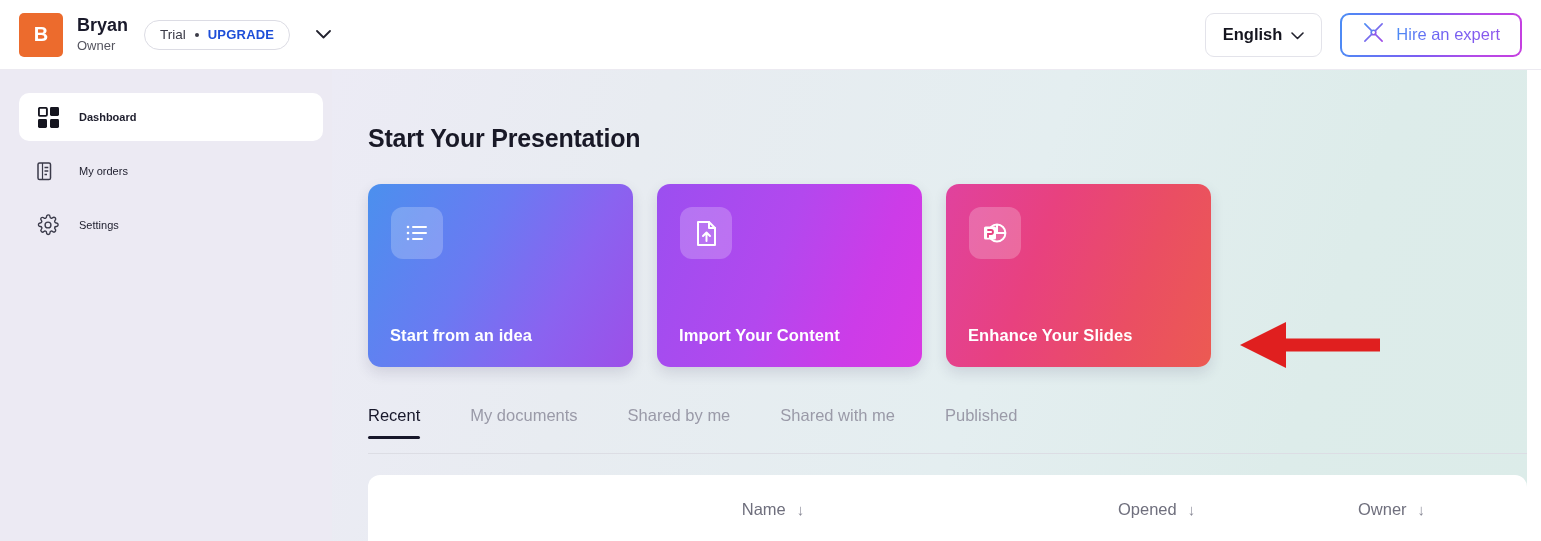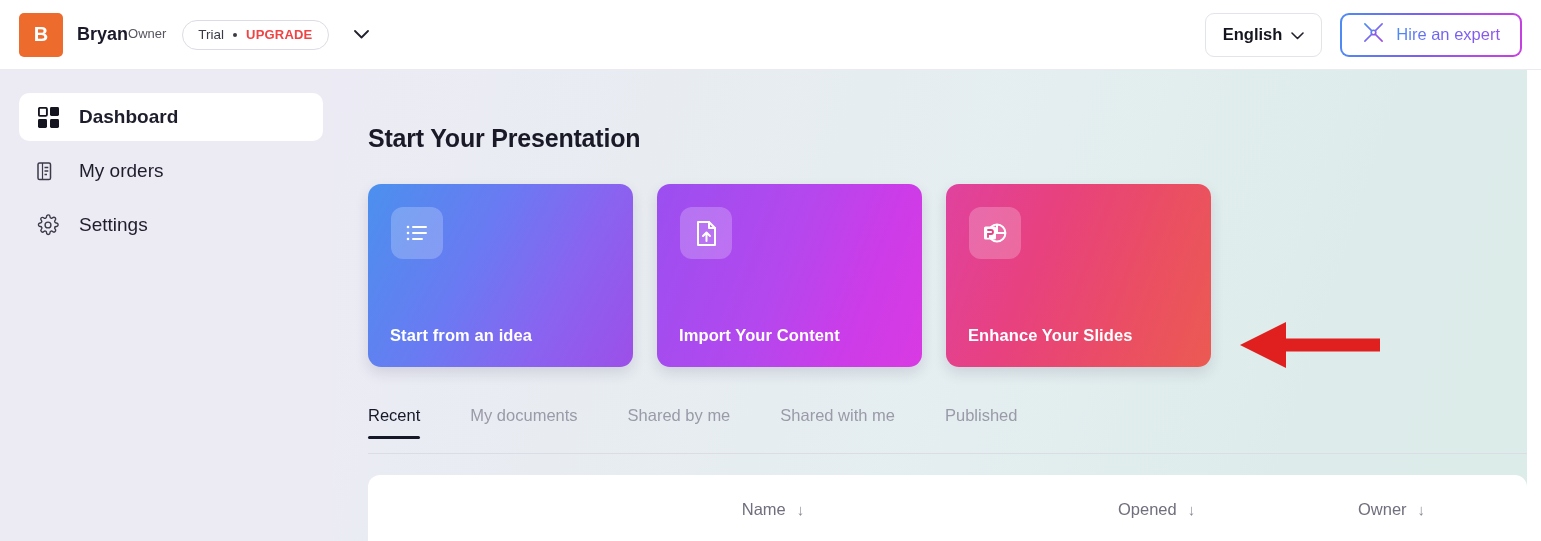--- a/index.html
+++ b/index.html
@@ -20,33 +20,33 @@
     z-index: 5;
   }
   .brand-block { display: flex; align-items: center; padding-left: 19px; }
   .avatar {
     width: 44px; height: 44px; border-radius: 5px;
     background: #ec6b2d;
     color: #ffffff; font-size: 20px; font-weight: bold;
     display: flex; align-items: center; justify-content: center;
     letter-spacing: 0px;
   }
-  .user-names { margin-left: 14px; display: flex; flex-direction: row; justify-content: center; }
+  .user-names { margin-left: 14px; display: flex; flex-direction: column; justify-content: center; }
   .user-name { font-size: 18px; font-weight: bold; color: #1a1a2b; line-height: 21px; }
   .user-role { font-size: 13px; color: #55555f; line-height: 18px; margin-top: 1px; }
   .trial-pill {
     margin-left: 16px; height: 30px;
     border: 1px solid #dcdce4; border-radius: 16px;
     display: flex; align-items: center; gap: 9px;
     padding: 0 15px;
     background: #fff;
   }
   .trial-label { font-size: 13.5px; color: #3b3b47; }
   .trial-dot { width: 4px; height: 4px; border-radius: 50%; background: #3b3b47; display: block; }
-  .trial-upgrade { font-size: 13px; color: #ef4444; font-weight: bold; letter-spacing: .2px; }
+  .trial-upgrade { font-size: 13px; color: #1d4ed8; font-weight: bold; letter-spacing: .2px; }
   .caret-down {
     margin-left: 22px; width: 22px; height: 22px;
     display: flex; align-items: center; justify-content: center;
   }
   .topbar-right {
     margin-left: auto; display: flex; align-items: center;
     gap: 18px; padding-right: 19px; text-align: right;
   }
   .lang-btn {
     height: 44px; border: 1px solid #e3e3ea; border-radius: 9px;
@@ -80,21 +80,21 @@
     padding-top: 23px;
   }
   .nav-item {
     height: 48px; margin: 0 21px 6px 19px;
     border-radius: 10px;
     display: flex; align-items: center; gap: 18px;
     padding-left: 16px;
   }
   .nav-item.active { background: #ffffff; }
   .nav-icon { width: 26px; height: 26px; display: flex; align-items: center; justify-content: center; }
-  .nav-label { font-size: 19px; color: #1d1d2c; }
+  .nav-label { font-size: 11px; color: #1d1d2c; }
   .nav-item.active .nav-label { font-weight: bold; }
 
   .folders-head {
     display: flex; align-items: center;
     margin: 33px 19px 0 31px; height: 26px;
   }
   .folders-title { font-size: 13.5px; font-weight: bold; letter-spacing: .9px; color: #2a2a38; }
   .crown-badge {
     width: 21px; height: 21px; border-radius: 50%;
     background: linear-gradient(140deg,#6b7ef0 0%, #9c4fe8 100%);

